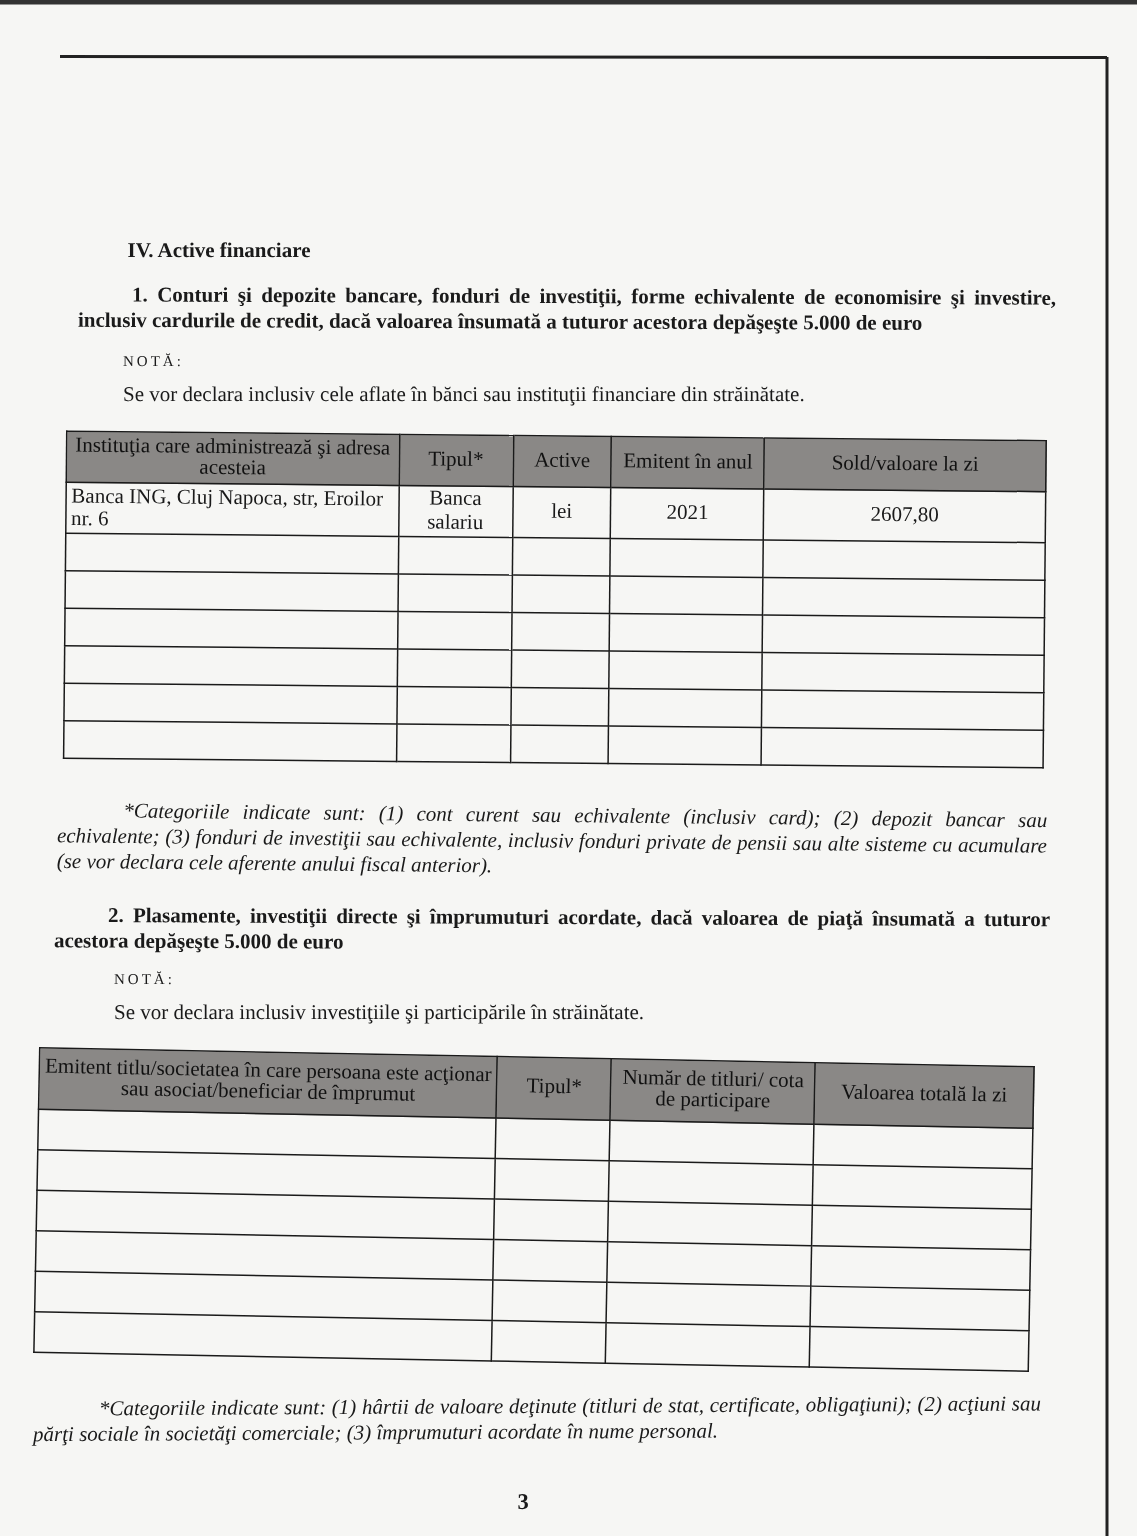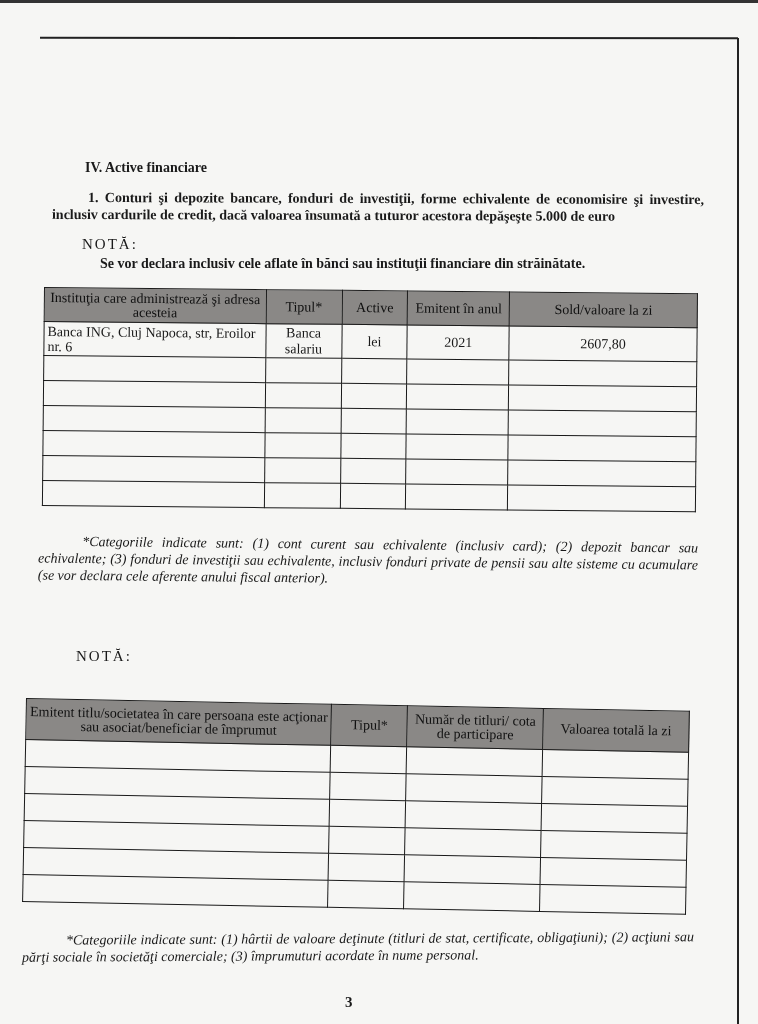--- a/index.html
+++ b/index.html
@@ -14,24 +14,24 @@
   .page-frame-top { position: absolute; left: 40px; top: 37px; width: 698px; height: 2px; background: #222; transform: rotate(0.05deg); }
   .page-frame-right { position: absolute; left: 737px; top: 38px; width: 2px; height: 990px; background: #222; }
   .page { position: absolute; left: 0; top: 0; width: 758px; height: 1024px; }
 
   .section-title { position: absolute; left: 85px; top: 160px; font-weight: bold; font-size: 14px; }
   .para-bold { position: absolute; font-weight: bold; font-size: 14px; line-height: 17px; text-align: justify; text-align-last: left; }
   .p1 { left: 52px; top: 190px; width: 652px; transform: rotate(0.2deg); }
   .p1 .indent, .p2 .indent { display: inline-block; width: 36px; }
   .p2 { left: 36px; top: 604px; width: 664px; transform: rotate(0.25deg); }
 
-  .nota-label { position: absolute; font-size: 15px; letter-spacing: 2px; }
+  .nota-label { position: absolute; font-size: 10px; letter-spacing: 2px; }
   .nota-text { position: absolute; font-size: 14px; }
   .n1-label { left: 82px; top: 236px; }
-  .n1-text { left: 100px; top: 256px; font-weight: bold; }
+  .n1-text { left: 82px; top: 256px; }
   .n2-label { left: 76px; top: 648px; }
   .n2-text { left: 76px; top: 668px; }
 
   table.form { position: absolute; border-collapse: collapse; font-size: 14px; }
   table.form th, table.form td { border: 1.5px solid #1a1a1a; padding: 0 3px; }
   table.form th {
     background: #8a8886;
     font-weight: normal;
     color: #111;
     line-height: 14px;
@@ -133,23 +133,24 @@
           <td></td>
           <td></td>
           <td></td>
           <td></td>
         </tr>
     </tbody>
   </table>
 
   <div class="footnote f1"><span class="indent"></span><span>*Categoriile indicate sunt: (1) cont curent sau echivalente (inclusiv card); (2) depozit bancar sau echivalente;   (3) fonduri de investiţii sau echivalente, inclusiv fonduri private de pensii sau alte sisteme cu acumulare (se vor declara cele aferente anului fiscal anterior).</span></div>
 
-  <div class="para-bold p2"><span class="indent"></span></div>
+  <div class="para-bold p2"><span class="indent"></span><span>2. Plasamente, investiţii directe şi împrumuturi acordate, dacă valoarea de piaţă însumată a tuturor acestora depăşeşte 5.000 de euro</span></div>
 
   <div class="nota-label n2-label">NOTĂ:</div>
+  <div class="nota-text n2-text">Se vor declara inclusiv investiţiile şi participările în străinătate.</div>
 
   <table class="form t2">
     <colgroup>
       <col style="width:306px">
         <col style="width:76px">
         <col style="width:136px">
         <col style="width:146px">
     </colgroup>
     <thead>
       <tr>

